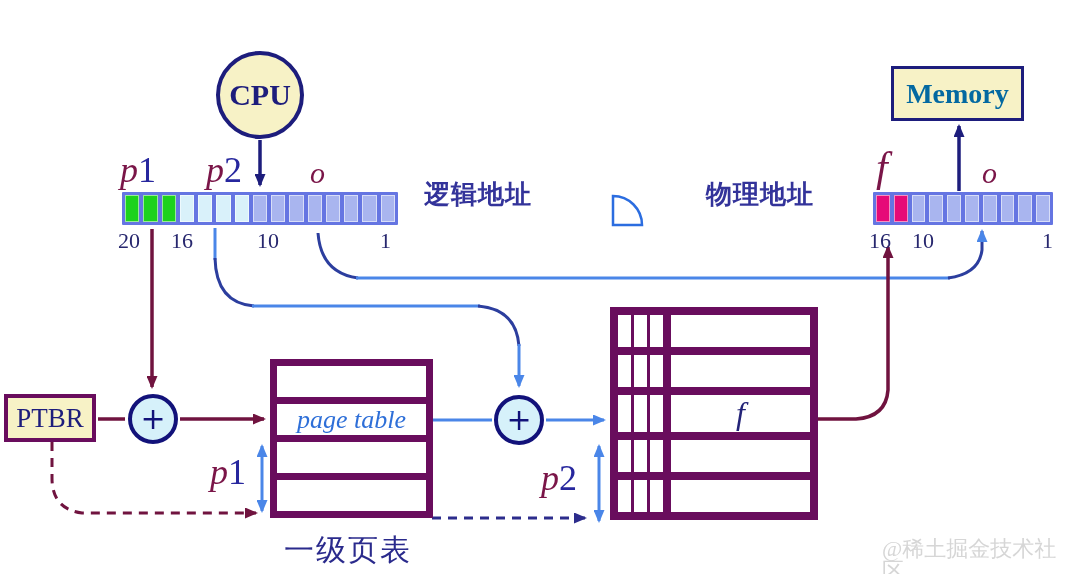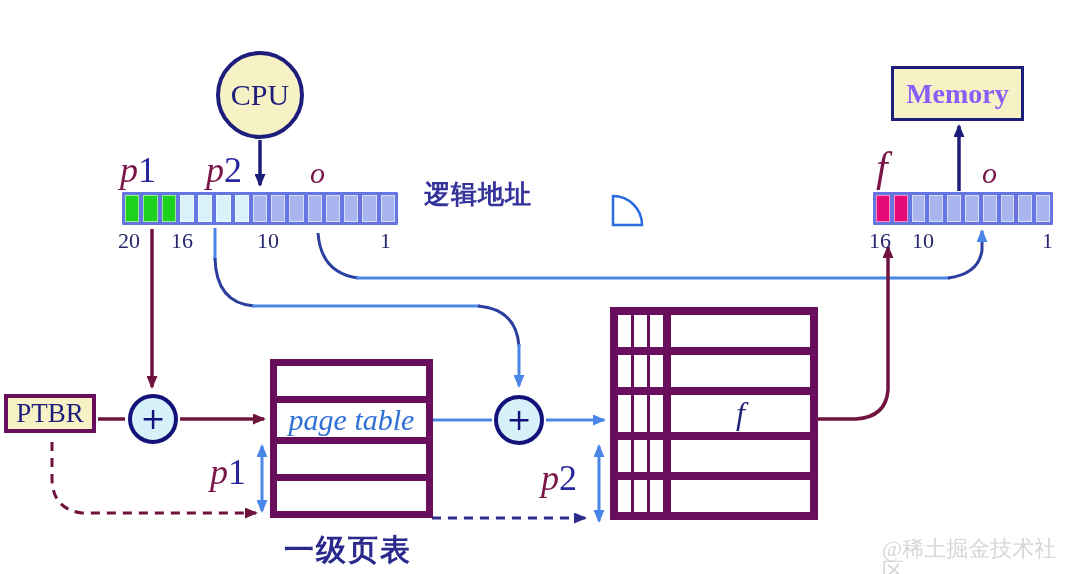--- a/index.html
+++ b/index.html
@@ -8,29 +8,29 @@
     font-family:"Liberation Serif","DejaVu Serif",serif;
   }
   .abs{position:absolute;}
   svg.overlay{position:absolute;left:0;top:0;width:1067px;height:574px;pointer-events:none;z-index:1;}
   .z2{z-index:2;}
 
   
   .cpu-circle{
     left:216px;top:51px;width:88px;height:88px;border:4px solid #1d1d7c;border-radius:50%;
     background:#f7f2c6;display:flex;align-items:center;justify-content:center;
-    font-weight:normal;font-size:30px;color:#1d1d7c;box-sizing:border-box;
+    font-weight:bold;font-size:30px;color:#1d1d7c;box-sizing:border-box;
   }
   .memory-box{
     left:891px;top:66px;width:133px;height:55px;border:3px solid #1d1d7c;background:#f7f2c6;
-    display:flex;align-items:center;justify-content:center;font-weight:bold;font-size:28px;color:#8b5cf6;
+    display:flex;align-items:center;justify-content:center;font-weight:bold;font-size:28px;color:#0369a1;
     box-sizing:border-box;
   }
   .ptbr-box{
-    left:4px;top:394px;width:92px;height:39px;border:4px solid #690d5d;background:#f7f2c6;
+    left:4px;top:394px;width:92px;height:48px;border:4px solid #690d5d;background:#f7f2c6;
     display:flex;align-items:center;justify-content:center;font-size:27px;color:#1d1d7c;box-sizing:border-box;
   }
   .plus-circle{
     width:50px;height:50px;border:4px solid #12127a;border-radius:50%;background:#d6f1fa;
     display:flex;align-items:center;justify-content:center;font-size:30px;color:#12127a;box-sizing:border-box;
     font-family:"DejaVu Sans",sans-serif;line-height:1;
   }
   .plus1{left:128px;top:394px;}
   .plus2{left:494px;top:395px;}
 
@@ -50,21 +50,21 @@
   .lbl-f{font-style:italic;font-size:42px;color:#7a1548;line-height:1;}
   .bitnum{font-size:22px;color:#27276e;line-height:1;}
   .addr-caption{font-size:26px;color:#33339a;line-height:1;letter-spacing:1px;font-weight:bold;}
 
   
   .table1{
     left:270px;top:359px;width:163px;height:159px;border:7px solid #690d5d;background:#690d5d;
     box-sizing:border-box;display:flex;flex-direction:column;gap:7px;
   }
   .t1-row{flex:1 1 0;background:#ffffff;display:flex;align-items:center;justify-content:center;}
-  .t1-entry{font-style:italic;font-size:30px;color:#2e6fd8;white-space:nowrap;}
+  .t1-entry{font-style:italic;font-size:26px;color:#2e6fd8;white-space:nowrap;}
 
   
   .table2{
     left:610px;top:307px;width:208px;height:213px;border:8px solid #690d5d;background:#690d5d;
     box-sizing:border-box;display:flex;flex-direction:column;gap:8px;
   }
   .t2-row{flex:1 1 0;display:flex;background:#690d5d;gap:0;}
   .t2-small{width:13px;background:#ffffff;border-right:3px solid #690d5d;}
   .t2-small.last{border-right:8px solid #690d5d;}
   .t2-wide{flex:1 1 0;background:#ffffff;display:flex;align-items:center;justify-content:center;}
@@ -167,20 +167,21 @@
       <div class="bit-cell" style="background: rgb(169, 181, 239);"></div>
       <div class="bit-cell" style="background: rgb(169, 181, 239);"></div>
     </div>
 
   <div class="abs z2 bitnum" style="left:118px;top:230px;text-align:right;">20</div>
   <div class="abs z2 bitnum" style="left:171px;top:230px;">16</div>
   <div class="abs z2 bitnum" style="left:257px;top:230px;">10</div>
   <div class="abs z2 bitnum" style="left:380px;top:230px;">1</div>
 
   <div class="abs z2 addr-caption" style="left:424px;top:182px;">逻辑地址</div>
+  <div class="abs z2 addr-caption" style="left:706px;top:182px;">物理地址</div>
 
   <div class="abs z2 lbl-f" style="left:876px;top:146px;">f</div>
   <div class="abs z2 lbl-o" style="left:982px;top:158px;">o</div>
 
   <div class="abs z2 bit-bar physical-bar" id="physical-bar">
       <div class="bit-cell" style="background: rgb(230, 10, 120);"></div>
       <div class="bit-cell" style="background: rgb(230, 10, 120);"></div>
       <div class="bit-cell" style="background: rgb(169, 181, 239);"></div>
       <div class="bit-cell" style="background: rgb(169, 181, 239);"></div>
       <div class="bit-cell" style="background: rgb(169, 181, 239);"></div>
@@ -210,21 +211,21 @@
       <div class="t1-row"></div>
       <div class="t1-row">
         <span class="t1-entry">page table</span>
       </div>
       <div class="t1-row"></div>
       <div class="t1-row"></div>
     </div>
   <div class="abs z2 fld" style="left:210px;top:454px;">
     <span class="ltr">p</span><span class="dgt">1</span>
   </div>
-  <div class="abs z2 caption" style="left:284px;top:535px;font-weight:bold;">一级页表</div>
+  <div class="abs z2 caption" style="left:284px;top:535px;">一级页表</div>
 
   <div class="abs z2 table2" id="table2">
       <div class="t2-row">
         <div class="t2-small"></div>
         <div class="t2-small"></div>
         <div class="t2-small last"></div>
         <div class="t2-wide"></div>
       </div>
       <div class="t2-row">
         <div class="t2-small"></div>

